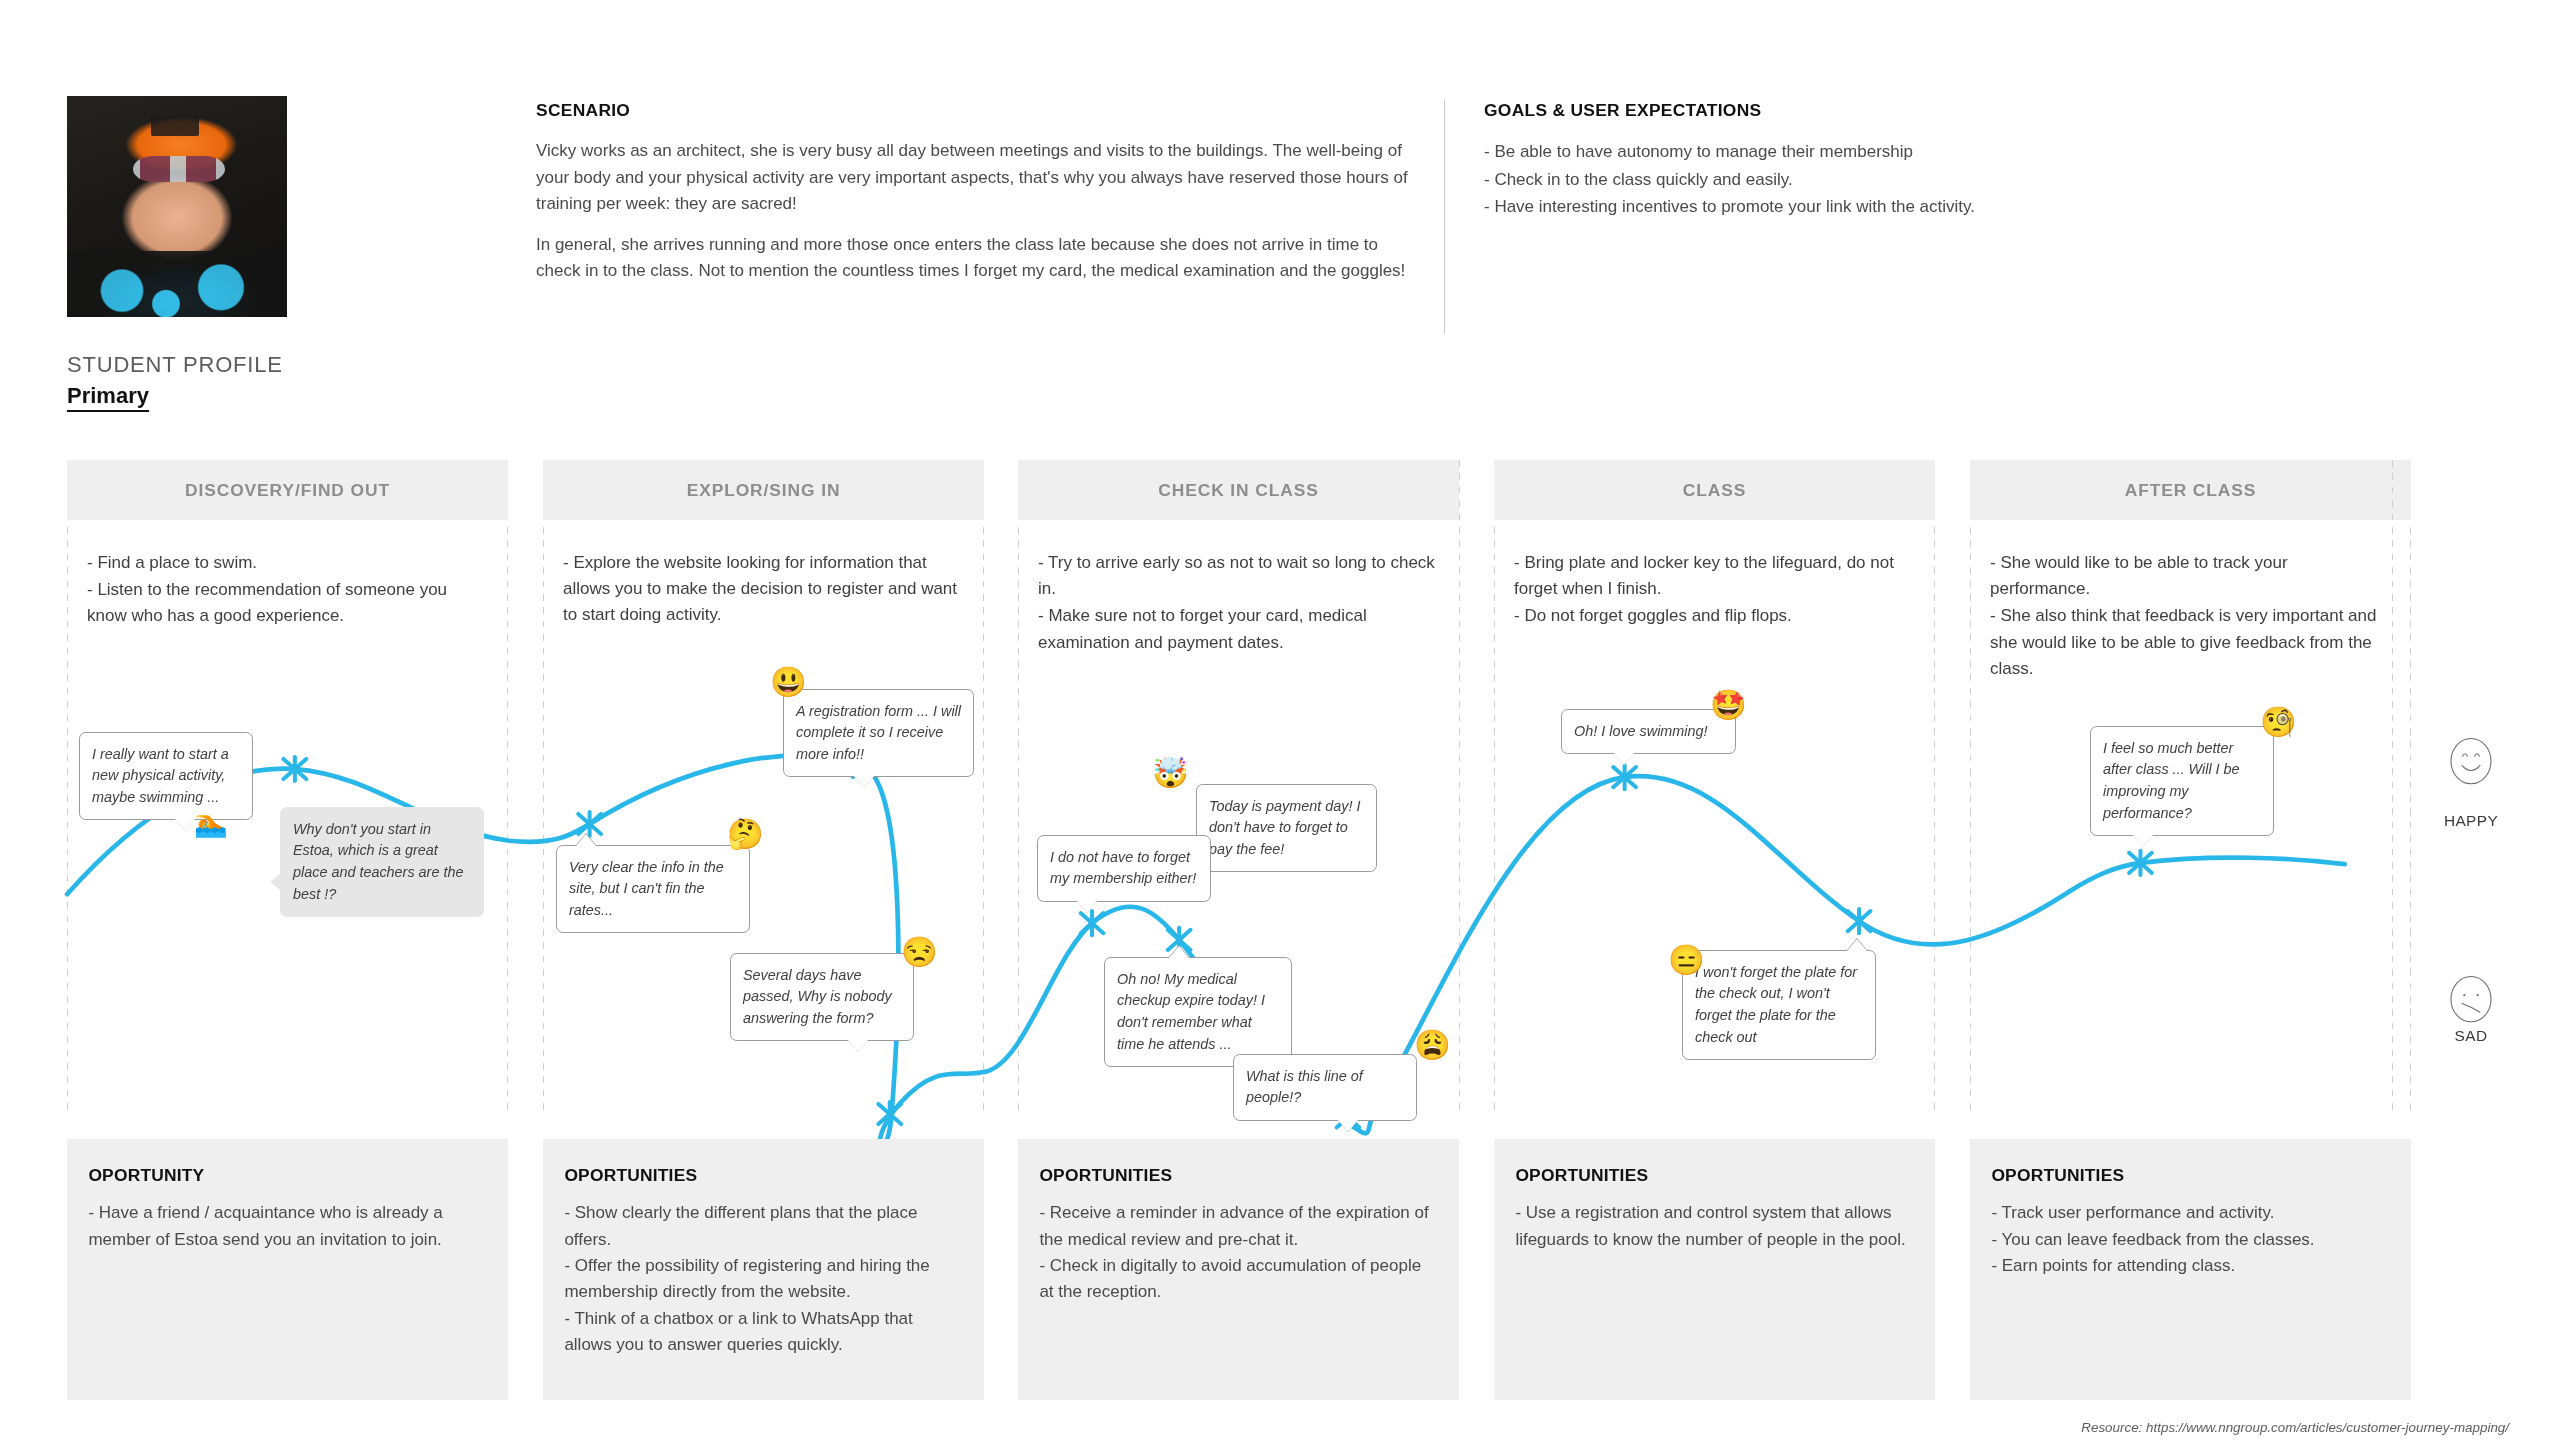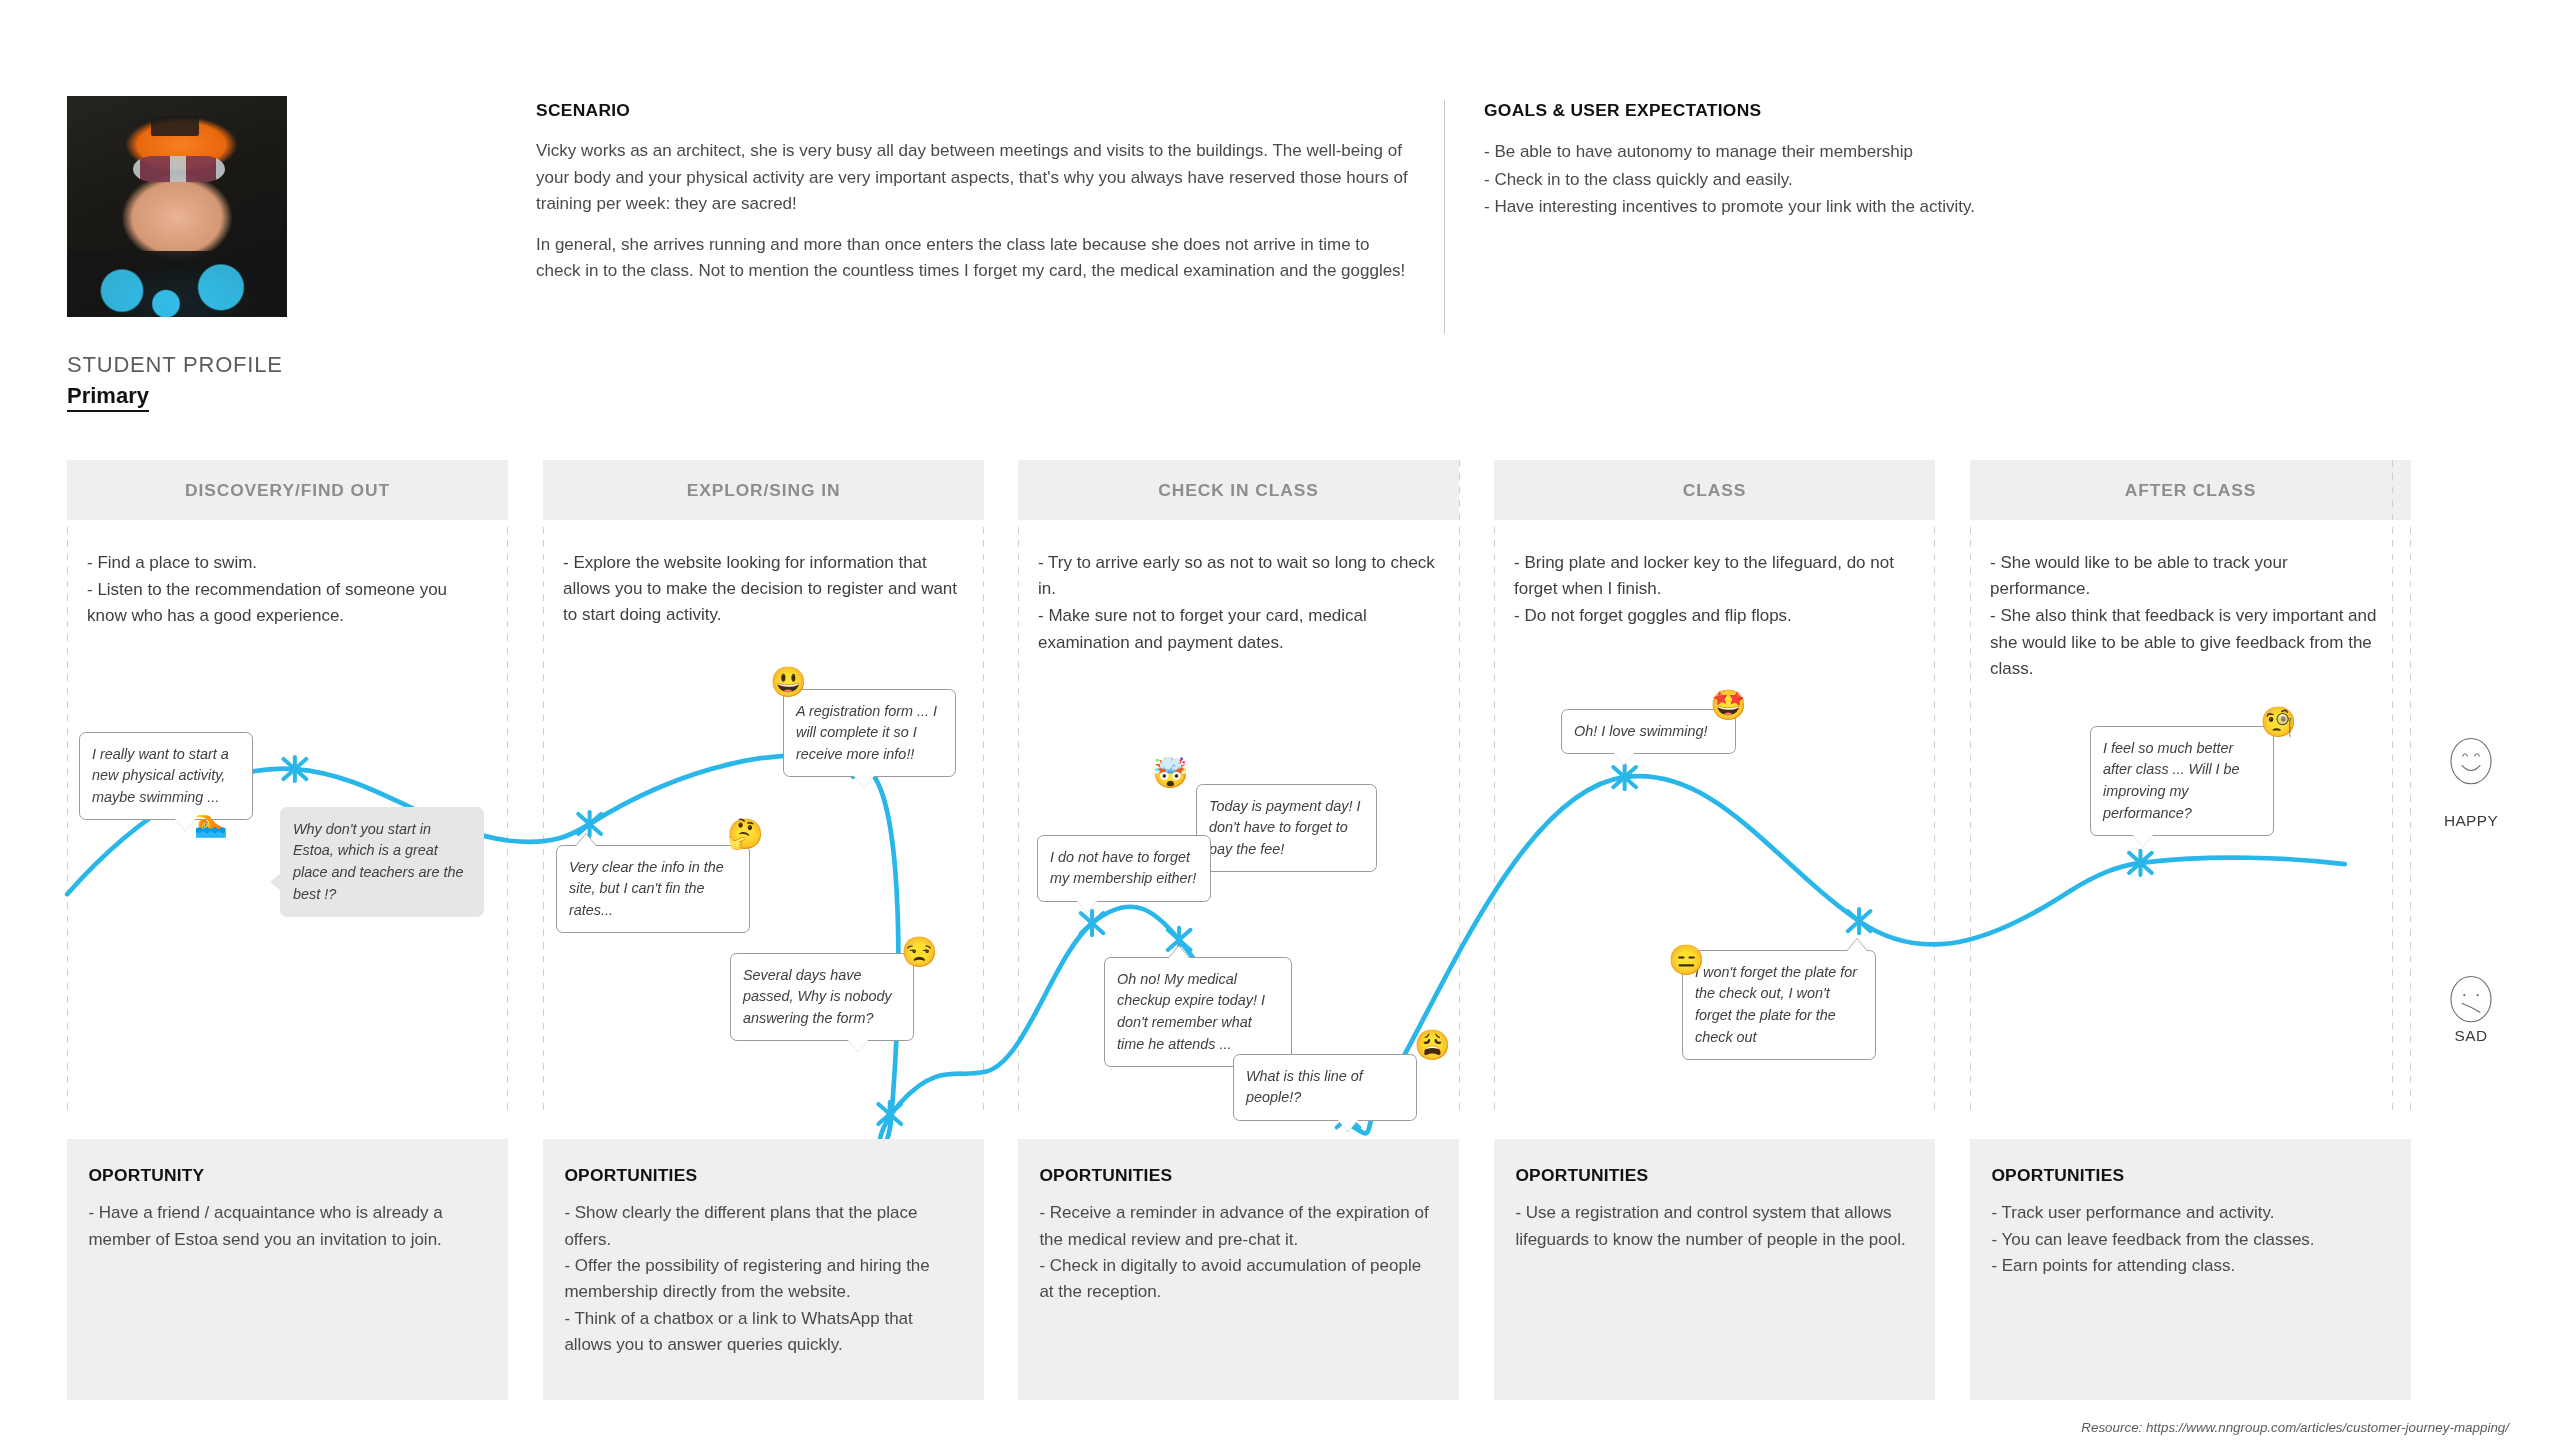--- a/index.html
+++ b/index.html
@@ -165,21 +165,21 @@
 
     <div class="profile-label">STUDENT PROFILE</div>
     <div class="profile-value">Primary</div>
 
     <div class="vdivider"></div>
 
     <div class="scenario-block">
       <div class="block-title">SCENARIO</div>
       <div class="block-body">
         <p>Vicky works as an architect, she is very busy all day between meetings and visits to the buildings. The well-being of your body and your physical activity are very important aspects, that's why you always have reserved those hours of training per week: they are sacred!</p>
-        <p>In general, she arrives running and more than once enters the class late because she does not arrive in time to check in to the class. Not to mention the countless times I forget my card, the medical examination and the goggles!</p>
+        <p>In general, she arrives running and more those once enters the class late because she does not arrive in time to check in to the class. Not to mention the countless times I forget my card, the medical examination and the goggles!</p>
       </div>
     </div>
 
     <div class="goals-block">
       <div class="block-title">GOALS &amp; USER EXPECTATIONS</div>
       <ul class="goals-list">
         <li>- Be able to have autonomy to manage their membership</li>
         <li>- Check in to the class quickly and easily.</li>
         <li>- Have interesting incentives to promote your link with the activity.</li>
       </ul>
@@ -318,21 +318,21 @@
     <span>Very clear the info in the site, but I can't fin the rates...</span>
     <span class="tail-up" style="left:19px"></span>
   </div>
 
   <div class="bubble grey" style="left:280px; top:807px; width:204px;">
     <span>Why don't you start in Estoa, which is a great place and teachers are the best !?</span>
     <span class="tail-left"></span>
   </div>
   <div class="emoji" style="left:727px; top:819px;">🤔</div>
 
-  <div class="bubble" style="left:783px; top:689px; width:173px;">
+  <div class="bubble" style="left:783px; top:689px; width:191px;">
     <span>A registration form ... I will complete it so I receive more info!!</span>
     <span class="tail-down" style="left:70px"></span>
   </div>
   <div class="emoji" style="left:770px; top:667px;">😃</div>
 
   <div class="bubble" style="left:730px; top:953px; width:184px;">
     <span>Several days have passed, Why is nobody answering the form?</span>
     <span class="tail-down" style="left:117px"></span>
   </div>
   <div class="emoji" style="left:901px; top:937px;">😒</div>

